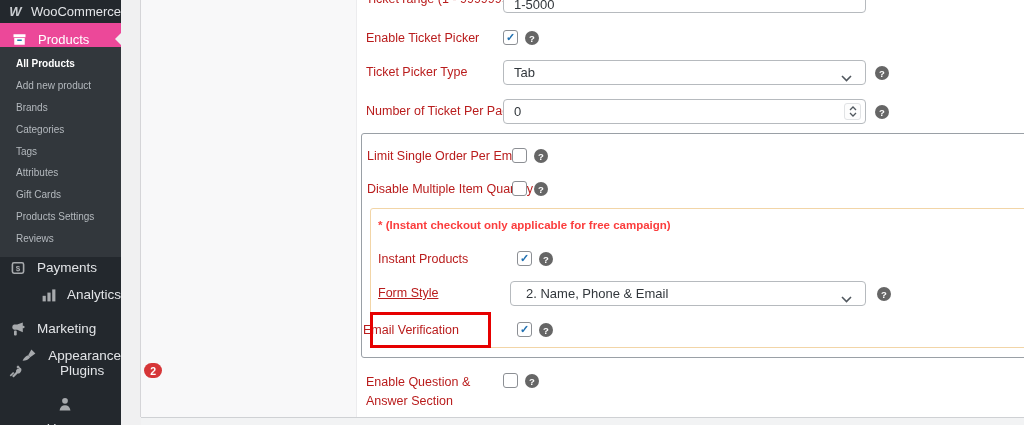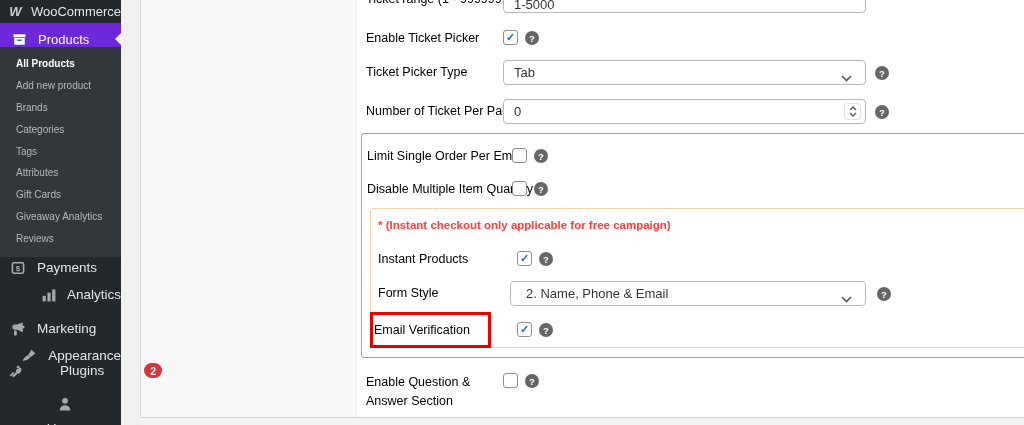--- a/index.html
+++ b/index.html
@@ -5,42 +5,42 @@
   * { margin:0; padding:0; box-sizing:border-box; }
   body { background:#fff; }
   .page {
     position:relative; width:1024px; height:425px; overflow:hidden;
     background:#f0f0f1; font-family:"Liberation Sans", sans-serif;
   }
   
   .sidebar { position:absolute; left:0; top:0; width:121px; height:425px; background:#23282d; z-index:5; }
   .sb-item { display:flex; align-items:center; gap:9px; color:#e2e4e7; font-size:13px; padding-left:9px; }
   .sb-wc { position:absolute; top:0; left:0; right:0; height:23px; }
-  .sb-products { position:absolute; top:23px; left:0; right:0; height:32px; background:#6d28d9; color:#fff; }
+  .sb-products { position:absolute; top:23px; left:0; right:0; height:32px; background:#ec4899; color:#fff; }
   .sb-products .mi-icon svg { fill:#fff; }
   .prod-arrow { position:absolute; right:0; top:50%; margin-top:-6px; width:0; height:0;
     border-top:6px solid transparent; border-bottom:6px solid transparent; border-right:6px solid #f0f0f1; }
   .submenu { position:absolute; top:47px; left:0; right:0; height:210px; background:#32373c; padding:6px 0; }
   .submenu-item { padding:3.4px 8px 3.4px 16px; font-size:10px; line-height:15px; color:#b4b9be; cursor:pointer; }
   .submenu-item.current { color:#fff; font-weight:bold; }
   .menu-item { position:absolute; left:0; right:0; height:27px; display:flex; align-items:center; gap:9px;
     padding-left:8px; font-size:13.5px; color:#e2e4e7; cursor:pointer; }
   .mi-icon { width:20px; display:flex; justify-content:center; align-items:center; }
   .mi-icon svg { fill:#a7aaad; }
   .wc-logo { font-weight:bold; font-size:13px; color:#c9ccd0; font-style:italic; }
   .badge { background:#d63638; color:#fff; border-radius:9px; font-size:10.5px; font-weight:bold;
     padding:1.5px 6px; margin-left:4px; line-height:12px; }
   
   .col-divider { position:absolute; left:140px; top:0; width:1px; height:417px; background:#d5d5d8; }
   .tabs-col { position:absolute; left:141px; top:0; width:215px; height:417px; background:#f8f8f9; }
   .panel { position:absolute; left:356px; top:0; width:668px; height:417px; background:#fff; border-left:1px solid #ececee; }
   .bottom-strip { position:absolute; left:141px; top:417px; width:883px; height:8px;
     background:#f2f3f4; border-top:1px solid #cfd1d4; }
   
-  .flabel { position:absolute; font-size:12.5px; color:#000000; line-height:15px; z-index:3; }
+  .flabel { position:absolute; font-size:12.5px; color:#b91c1c; line-height:15px; z-index:3; }
   .tinput { position:absolute; background:#fff; border:1px solid #b6babe; border-radius:4px;
     font-size:13px; color:#32373c; padding:0 10px; display:flex; align-items:center; z-index:3; }
   .cbox { position:absolute; width:15px; height:15px; border:1px solid #8c8f94; border-radius:3px;
     background:#fff; display:flex; align-items:center; justify-content:center;
     font-size:11px; font-weight:bold; color:#2271b1; line-height:1; z-index:3; cursor:pointer; }
   .help { position:absolute; width:14px; height:14px; border-radius:50%; background:#666; color:#fff;
     font-size:9.5px; font-weight:bold; display:flex; align-items:center; justify-content:center; z-index:3; cursor:pointer; }
   .chev { position:absolute; right:13px; top:50%; margin-top:-3px; }
   .spinner { position:absolute; right:4px; top:3px; bottom:3px; width:17px; background:#fdfdfd;
     border:1px solid #e1e3e5; border-radius:3px; display:flex; flex-direction:column;
@@ -77,21 +77,21 @@
     </div>
 
     <div class="submenu">
       <div class="submenu-item current">All Products</div>
       <div class="submenu-item">Add new product</div>
       <div class="submenu-item">Brands</div>
       <div class="submenu-item">Categories</div>
       <div class="submenu-item">Tags</div>
       <div class="submenu-item">Attributes</div>
       <div class="submenu-item">Gift Cards</div>
-      <div class="submenu-item">Giveaway Analytics</div>
+      <div class="submenu-item">Products Settings</div>
       <div class="submenu-item">Reviews</div>
     </div>
 
     <div class="menu-item" style="top:254px;">
       <span class="mi-icon">
         <svg width="16" height="16" viewBox="0 0 20 20">
             <rect x="3" y="3.5" width="14" height="13" rx="2" fill="none" stroke="#a7aaad" stroke-width="2"></rect>
             <text x="10" y="14" text-anchor="middle" font-size="10" font-weight="bold" fill="#a7aaad">$</text>
           </svg>
       </span>
@@ -209,33 +209,33 @@
 
   <div class="ibox"></div>
   <div class="notice">* (Instant checkout only applicable for free campaign)</div>
 
   <div class="flabel" style="left:378px; top:252px;">Instant Products</div>
   <div class="cbox" style="left:517px; top:251px;">
     <span>✓</span>
   </div>
   <div class="help" style="left:539px; top:252px;">?</div>
 
-  <div class="flabel" style="left:378px; top:286px;">Form Style</div>
+  <div class="flabel" style="left:378px; top:286px;text-decoration:underline;">Form Style</div>
   <div class="tinput" style="left:510px; top:281px; width:356px; height:25px;padding-left:15px;">
     <span>2. Name, Phone &amp; Email</span>
     <span class="chev">
       <svg width="11" height="7" viewBox="0 0 11 7">
           <polyline points="1,1 5.5,5.5 10,1" fill="none" stroke="#50575e" stroke-width="1.6"></polyline>
         </svg>
     </span>
   </div>
   <div class="help" style="left:877px; top:287px;">?</div>
 
   <div class="red-rect"></div>
-  <div class="flabel" style="left:374px; top:323px;">Email Verification</div>
+  <div class="flabel" style="left:363px; top:323px;">Email Verification</div>
   <div class="cbox" style="left:517px; top:322px;">
     <span>✓</span>
   </div>
   <div class="help" style="left:539px; top:323px;">?</div>
 
   <div class="flabel" style="left:366px; top:373px; width:148px; line-height:18.5px;">Enable Question &amp; Answer Section</div>
   <div class="cbox" style="left:503px; top:373px;">
     <span></span>
   </div>
   <div class="help" style="left:525px; top:374px;">?</div>

